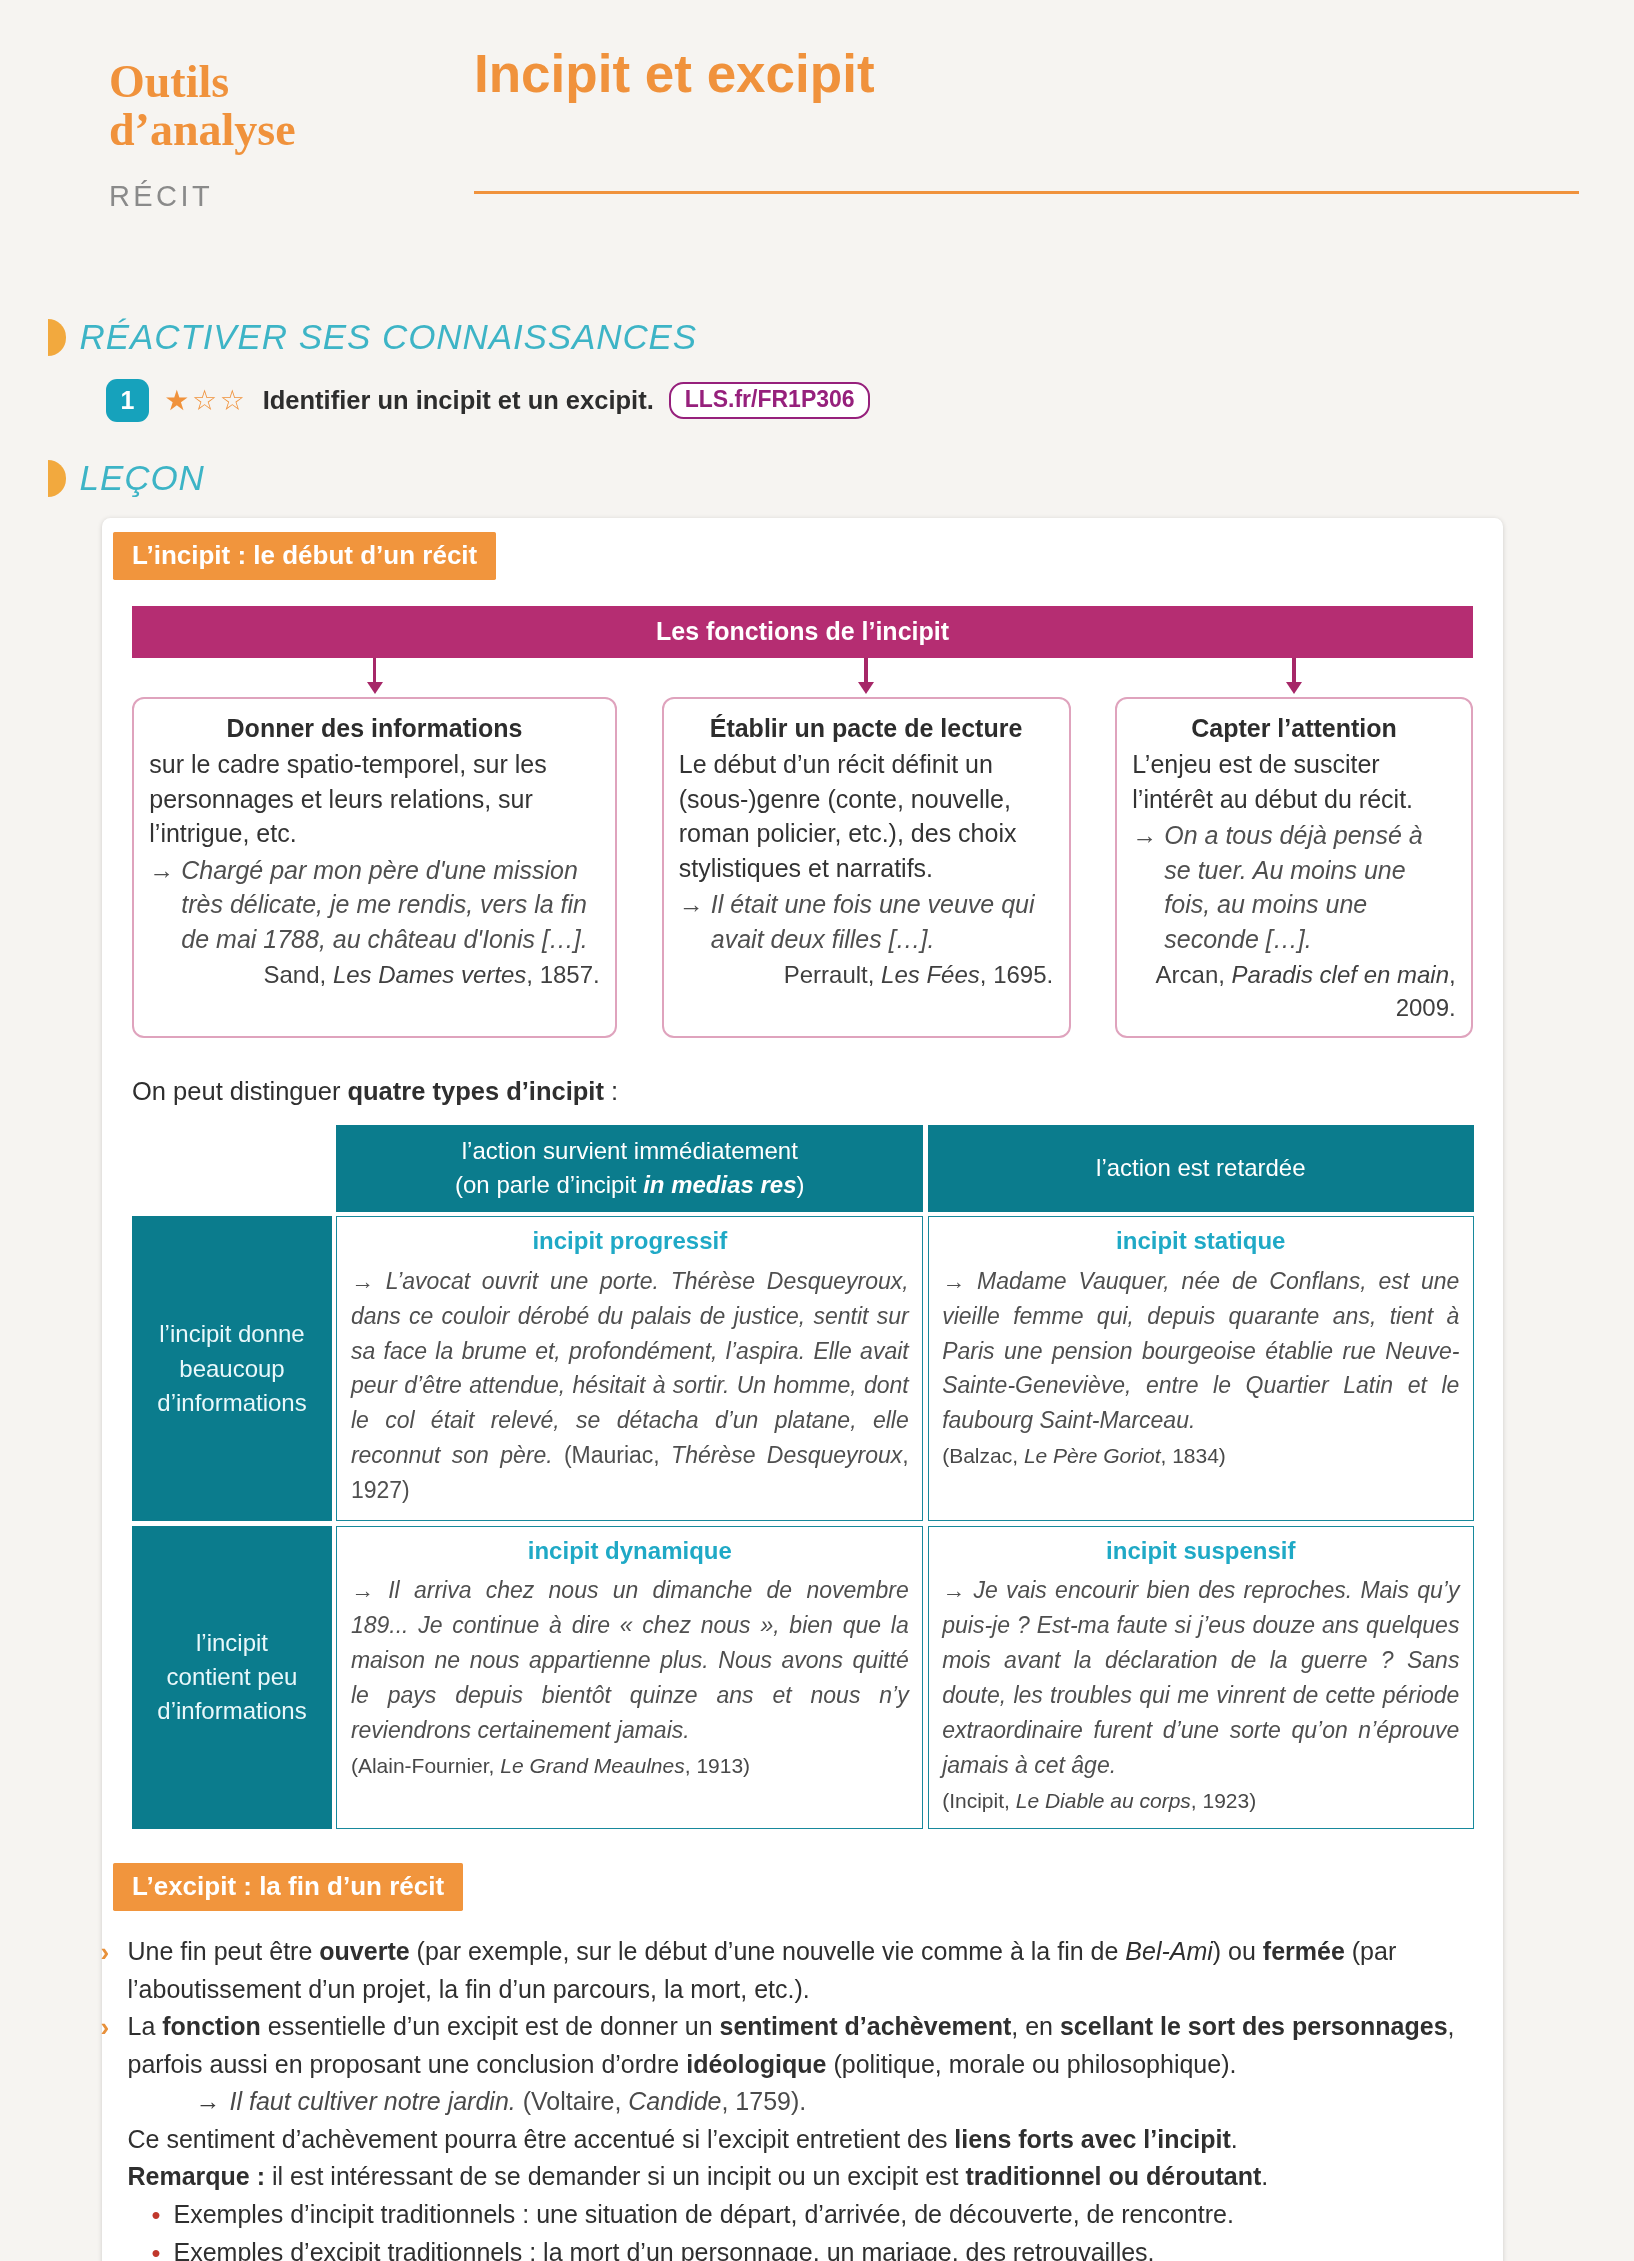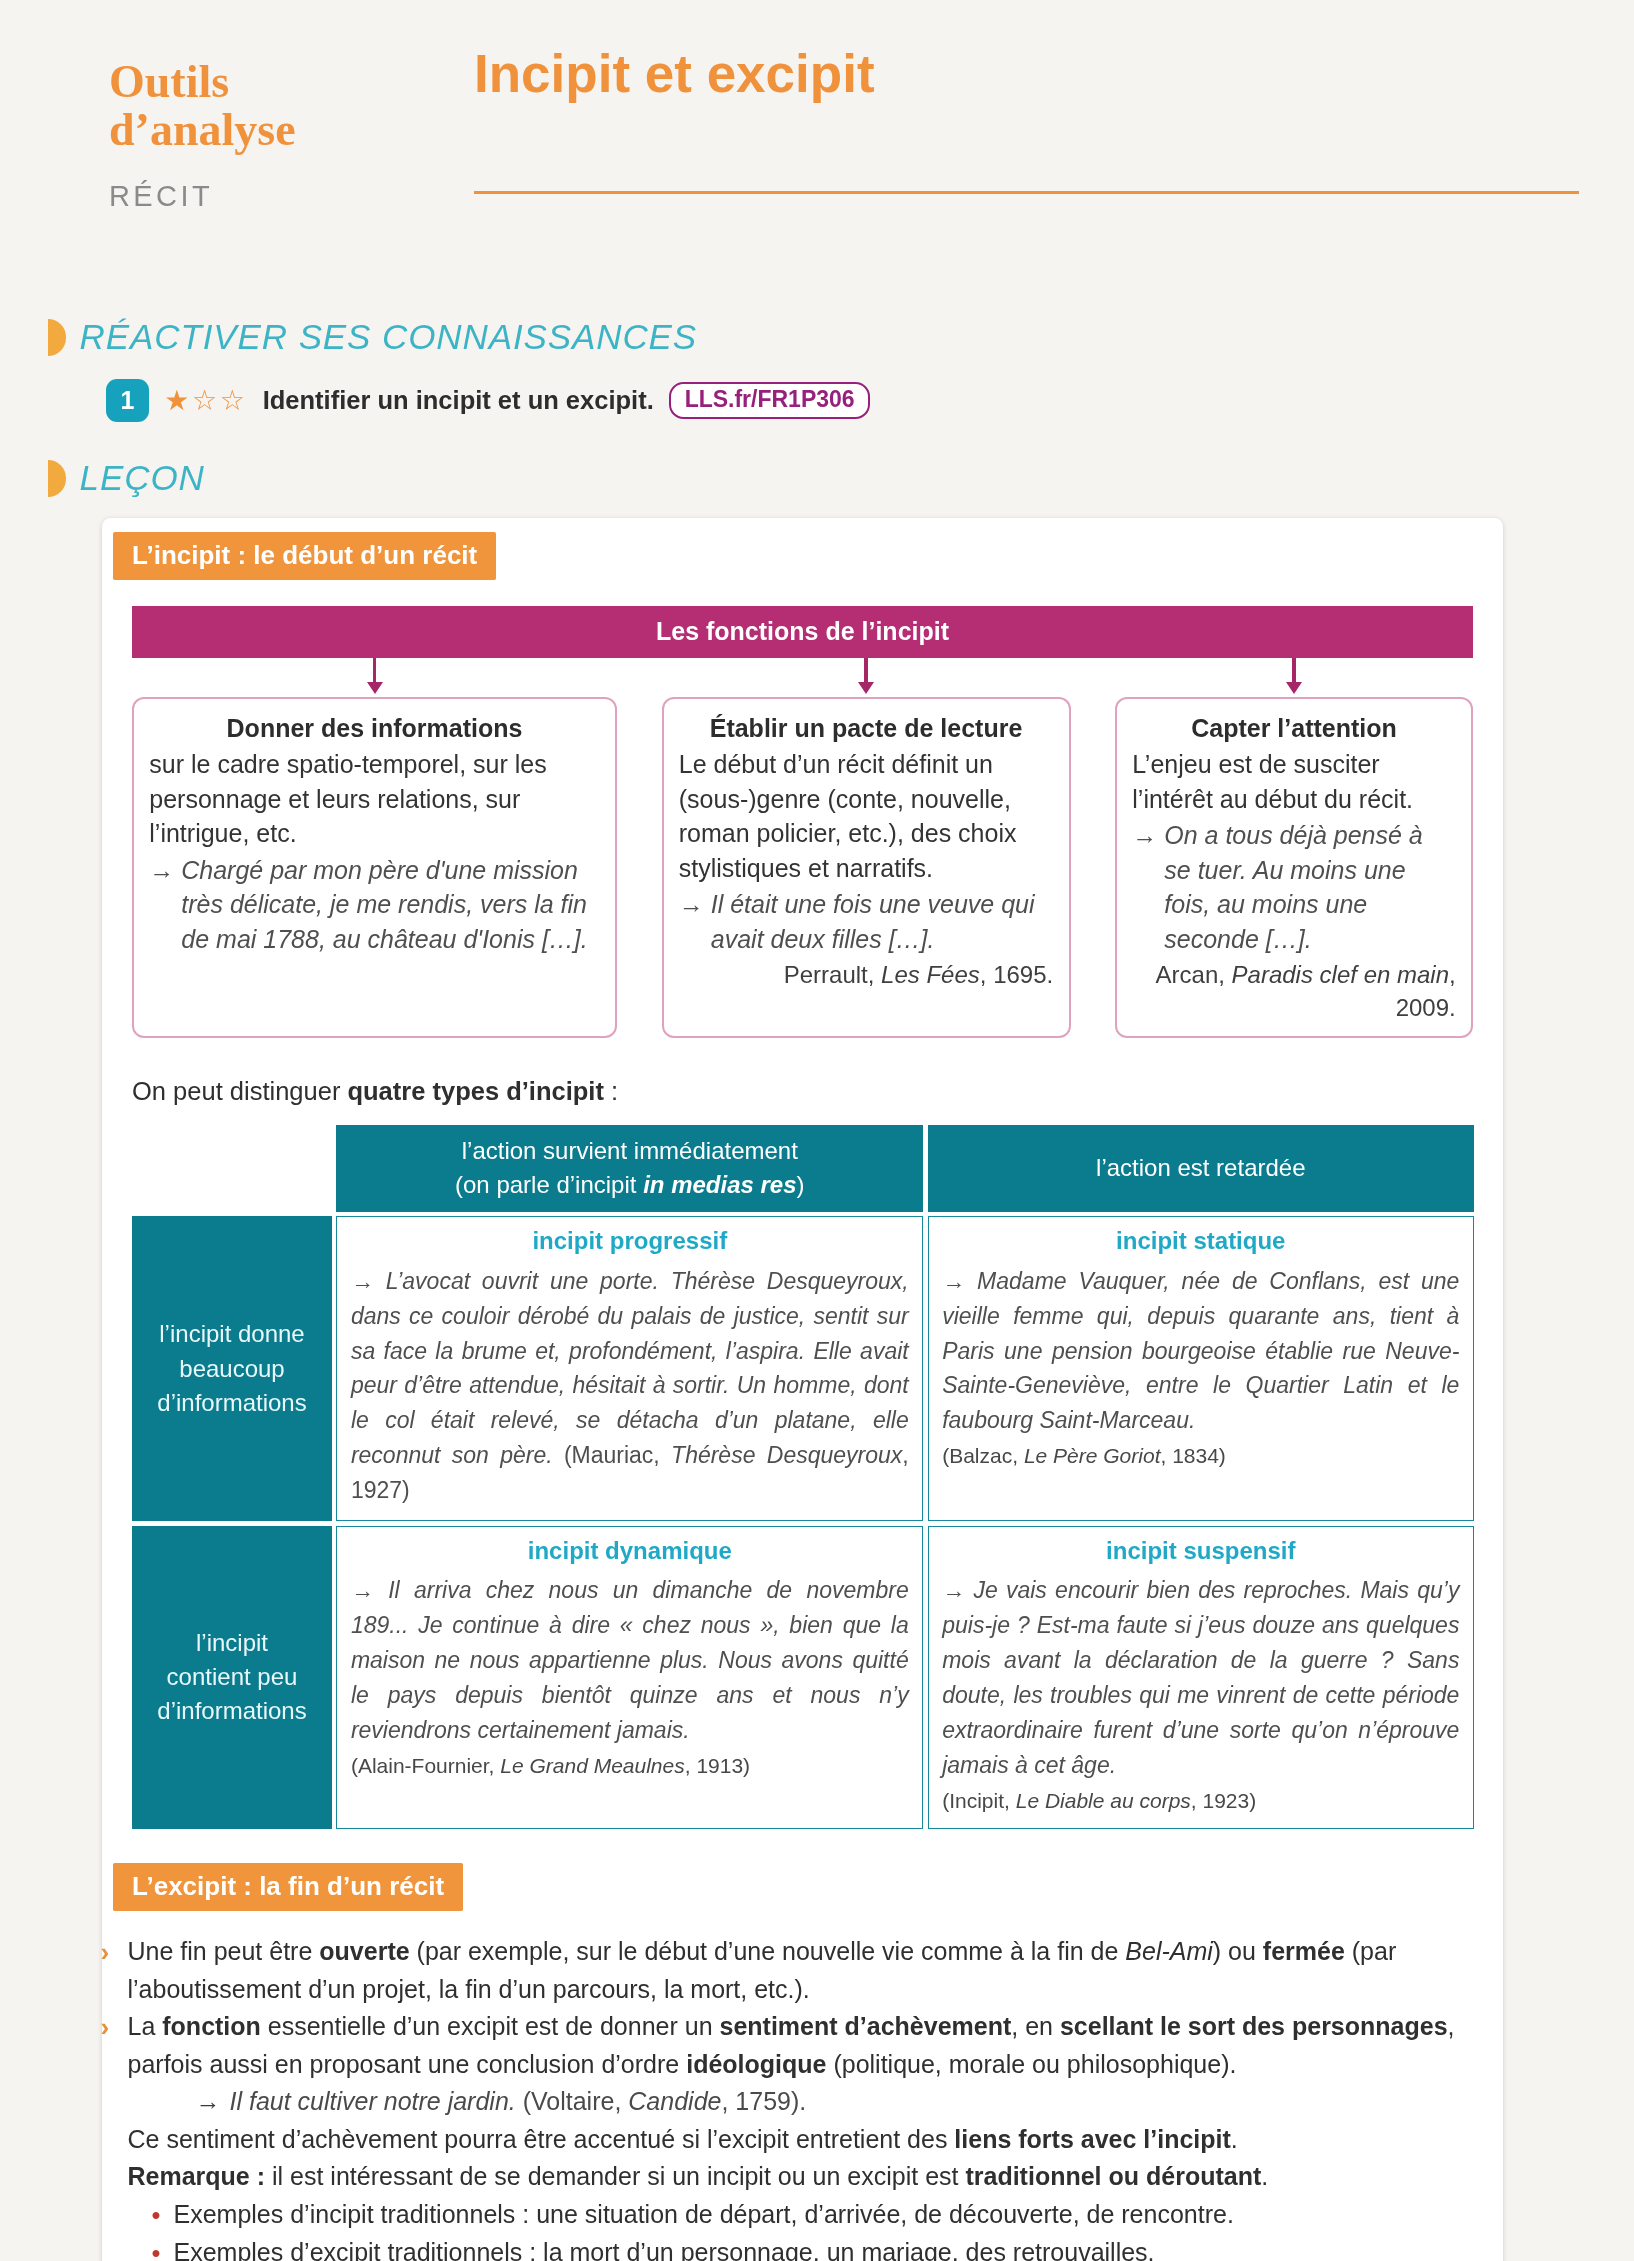--- a/index.html
+++ b/index.html
@@ -171,22 +171,23 @@
         <div class="darrow">
           <div class="stem"></div>
           <div class="tip"></div>
         </div>
       </div>
   </div>
 
   <div class="boxes-row">
     <div class="fn-box b1">
       <div class="box-title">Donner des informations</div>
-      <div class="box-desc">sur le cadre spatio-temporel, sur les personnage et leurs relations, sur l’intrigue, etc.</div>
+      <div class="box-desc">sur le cadre spatio-temporel, sur les personnages et leurs relations, sur l’intrigue, etc.</div>
       <div class="box-quote"><span class="seg-a">→ </span><span>Chargé par mon père d'une mission très délicate, je me rendis, vers la fin de mai 1788, au château d'Ionis […].</span></div>
+      <div class="box-attr"><span>Sand, </span><span class="seg-i">Les Dames vertes</span><span>, 1857.</span></div>
     </div>
     <div class="fn-box b2">
       <div class="box-title">Établir un pacte de lecture</div>
       <div class="box-desc">Le début d’un récit définit un (sous-)genre (conte, nouvelle, roman policier, etc.), des choix stylistiques et narratifs.</div>
       <div class="box-quote"><span class="seg-a">→ </span><span>Il était une fois une veuve qui avait deux filles […].</span></div>
       <div class="box-attr"><span>Perrault, </span><span class="seg-i">Les Fées</span><span>, 1695.</span></div>
     </div>
     <div class="fn-box b3">
       <div class="box-title">Capter l’attention</div>
       <div class="box-desc">L’enjeu est de susciter l’intérêt au début du récit.</div>

